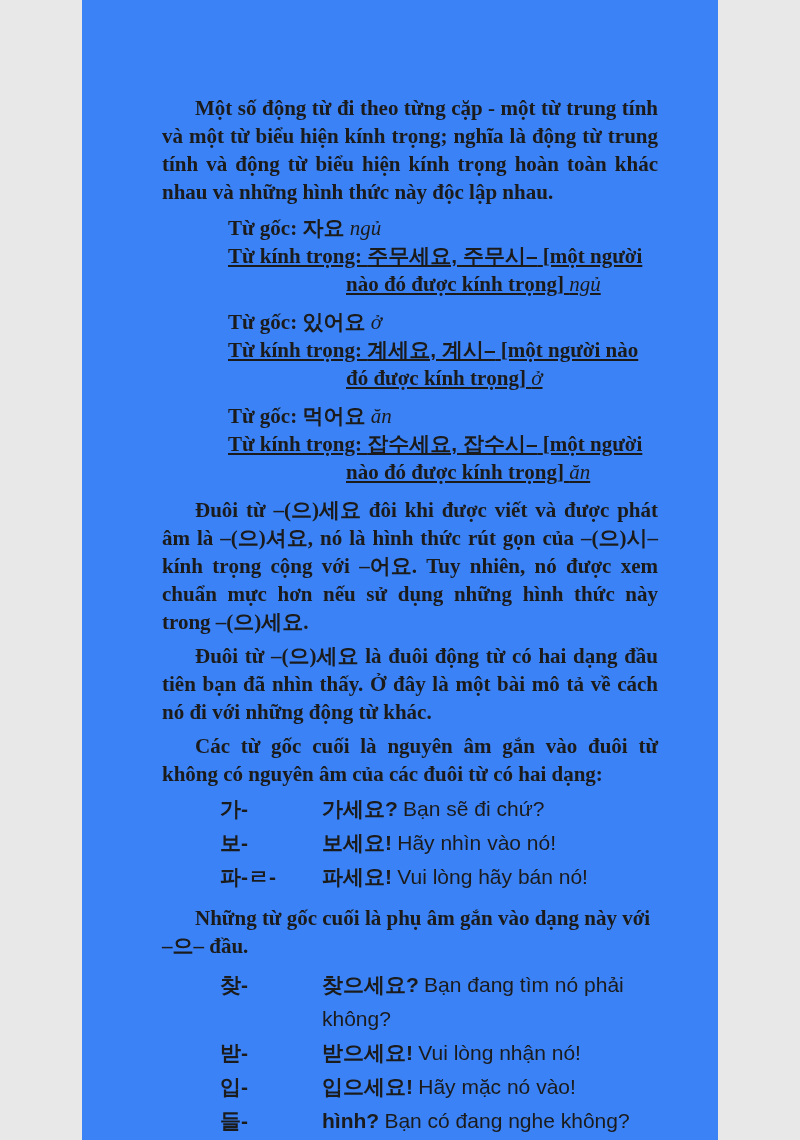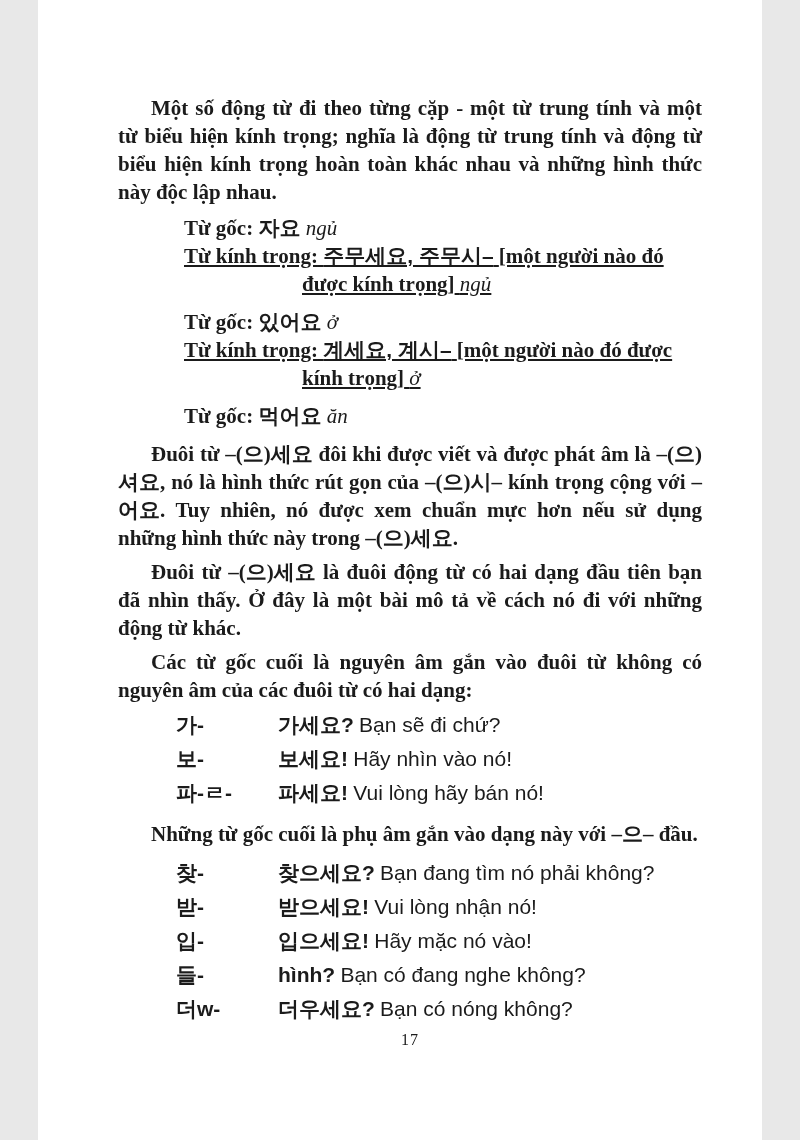--- a/index.html
+++ b/index.html
@@ -1,22 +1,22 @@
 <!DOCTYPE html>
 <html><head>
 <meta charset="utf-8">
 <style>
   html, body { margin: 0; padding: 0; }
   body { background: #e8e8e8; }
   .page {
     position: relative;
-    width: 724px;
+    width: 636px;
     height: 1140px;
     margin: 0 auto;
-    background: #ffffff;
+    background: #3b82f6;
     color: #1b1b1b;
     overflow: hidden;
     font-family: "Liberation Serif", "DejaVu Serif", serif;
     font-size: 21px;
     font-weight: 600;
     line-height: 28px;
   }
   .content { padding: 94px 60px 0 80px; }
   .para { margin: 0; text-align: justify; }
   .para.indent { text-indent: 33px; }
@@ -89,20 +89,26 @@
           <span class="gloss-serif">ở</span>
         </div>
       </div>
 
       <div class="entry">
         <div class="line">
           <span class="lbl">Từ gốc:</span>
           <span class="kr">먹어요</span>
           <span class="gloss-serif">ăn</span>
         </div>
+        <div class="line hang">
+          <span class="lbl">Từ kính trọng:</span>
+          <span class="kr">잡수세요, 잡수시–</span>
+          <span class="note">[một người nào đó được kính trọng]</span>
+          <span class="gloss-serif">ăn</span>
+        </div>
       </div>
 
     </div>
 
     <p class="para indent p2">Đuôi từ –(으)세요 đôi khi được viết và được phát âm là –(으)셔요, nó là hình thức rút gọn của –(으)시– kính trọng cộng với –어요. Tuy nhiên, nó được xem chuẩn mực hơn nếu sử dụng những hình thức này trong –(으)세요.</p>
     <p class="para indent p3">Đuôi từ –(으)세요 là đuôi động từ có hai dạng đầu tiên bạn đã nhìn thấy. Ở đây là một bài mô tả về cách nó đi với những động từ khác.</p>
     <p class="para indent p4">Các từ gốc cuối là nguyên âm gắn vào đuôi từ không có nguyên âm của các đuôi từ có hai dạng:</p>
 
     <div class="list la">
       <div class="row">

